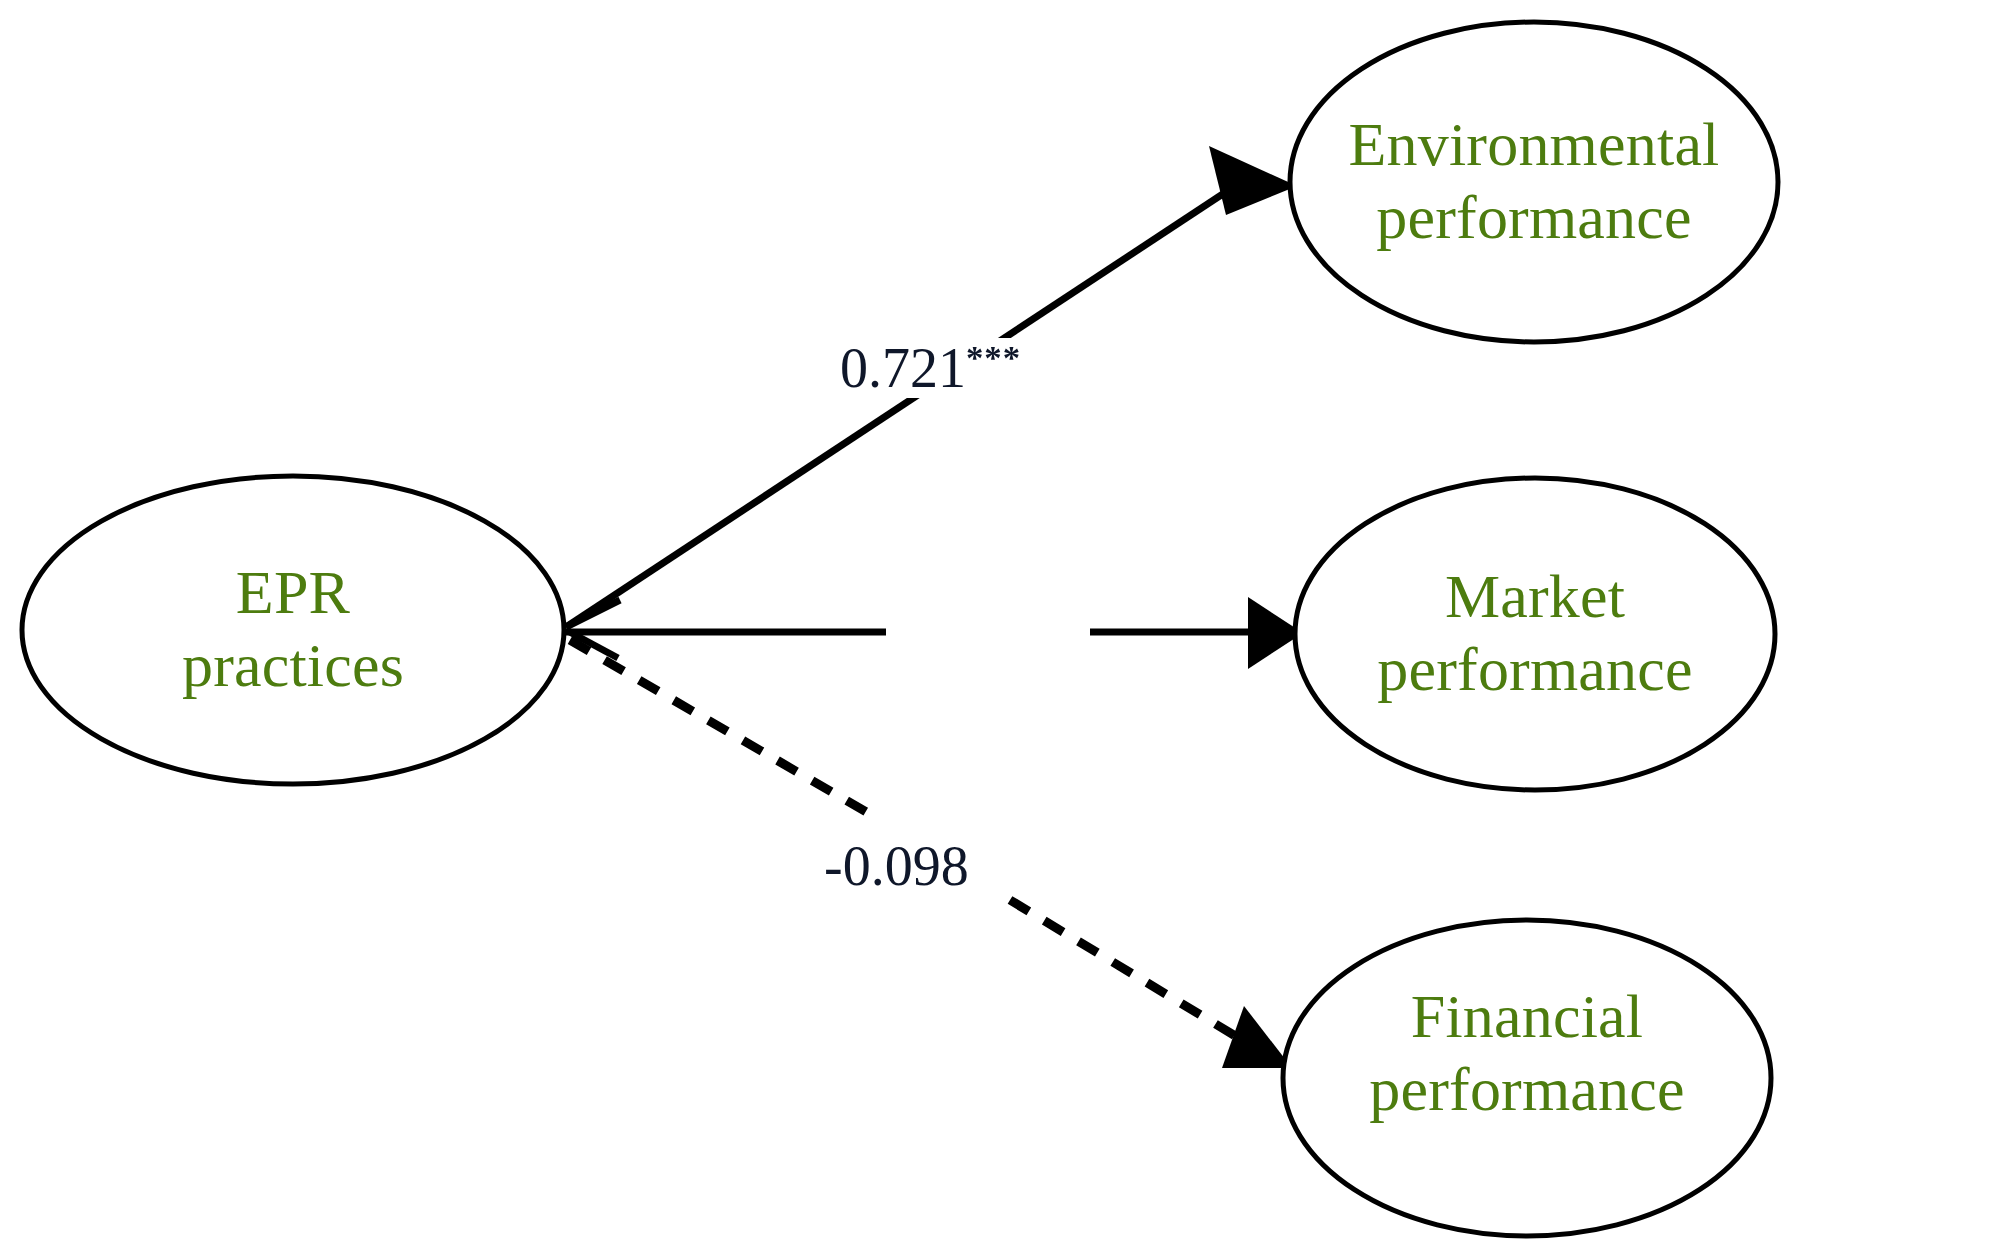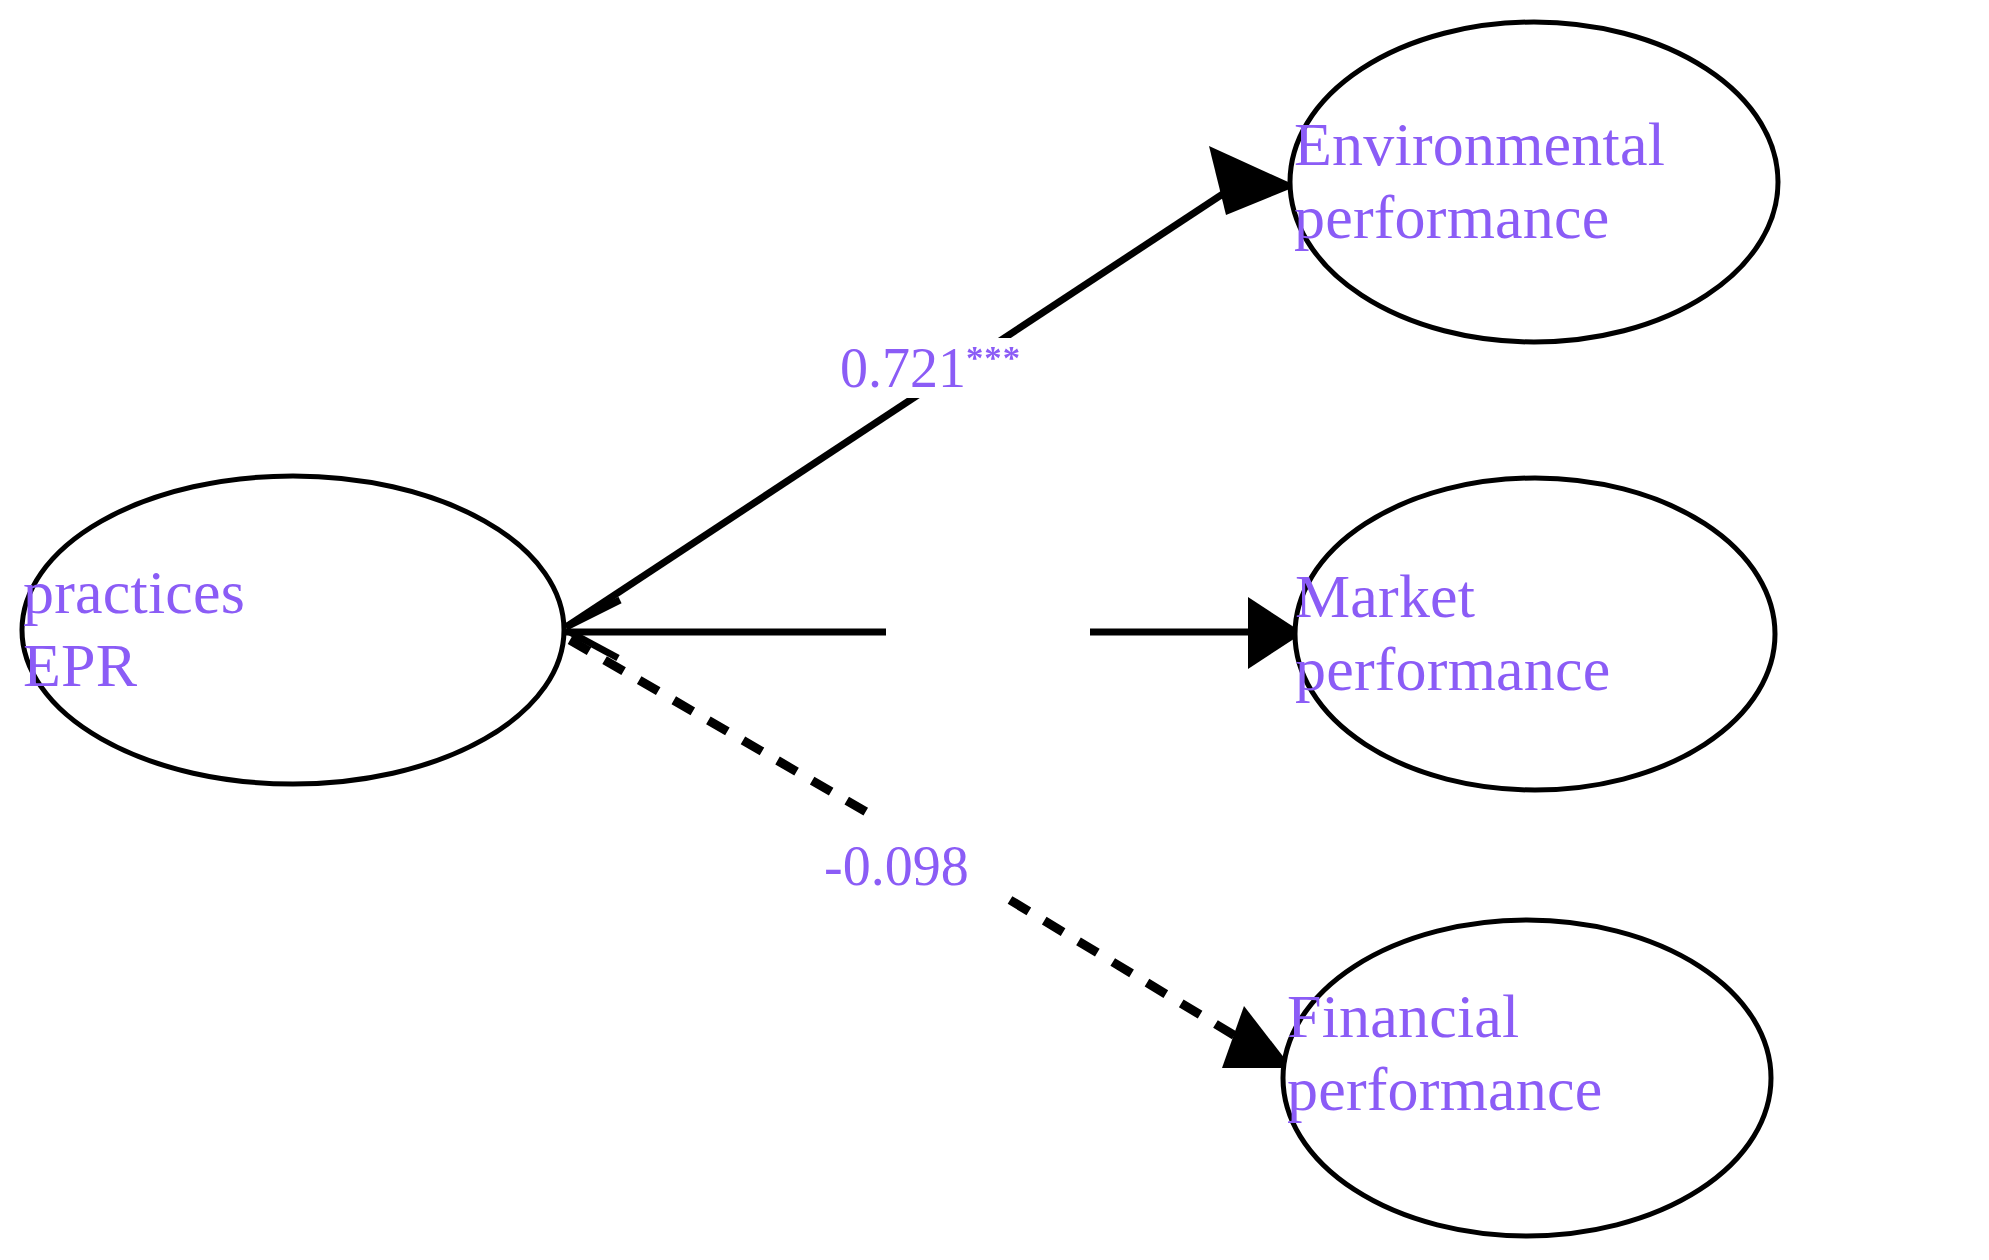--- a/index.html
+++ b/index.html
@@ -39,35 +39,35 @@
     stroke-width: 9;
     stroke-dasharray: 22 18;
     stroke-linecap: butt;
   }
   .arrow-head {
     fill: #000000;
     stroke: none;
   }
   .node-label {
     position: absolute;
-    text-align: left;
-    color: #8b5cf6;
+    text-align: center;
+    color: #4d7c0f;
     font-family: "Liberation Serif", "DejaVu Serif", serif;
     font-size: 62px;
     line-height: 1.18;
     letter-spacing: 0.2px;
     white-space: nowrap;
     pointer-events: none;
   }
   .node-label .lbl-line {
     display: block;
   }
   .edge-label {
     position: absolute;
-    color: #8b5cf6;
+    color: #0f172a;
     font-family: "Liberation Serif", "DejaVu Serif", serif;
     font-size: 56px;
     line-height: 1;
     white-space: nowrap;
     background: #ffffff;
     padding: 2px 10px;
   }
   .edge-label .stars {
     font-size: 0.62em;
     vertical-align: 0.52em;
@@ -97,22 +97,22 @@
 
     <line class="path-line" x1="566" y1="630" x2="618" y2="658"></line>
 
     <ellipse class="node-ellipse" cx="293" cy="630" rx="271" ry="154"></ellipse>
     <ellipse class="node-ellipse" cx="1534" cy="182" rx="244" ry="160"></ellipse>
     <ellipse class="node-ellipse" cx="1535" cy="634" rx="240" ry="156"></ellipse>
     <ellipse class="node-ellipse" cx="1527" cy="1078" rx="244" ry="158"></ellipse>
   </svg>
 
   <div class="node-label" style="left:23px; top:556px; width:540px;">
+    <span class="lbl-line">EPR</span>
     <span class="lbl-line">practices</span>
-    <span class="lbl-line">EPR</span>
   </div>
 
   <div class="node-label" style="left:1294px; top:108px; width:480px;">
     <span class="lbl-line">Environmental</span>
     <span class="lbl-line">performance</span>
   </div>
 
   <div class="node-label" style="left:1295px; top:560px; width:480px;">
     <span class="lbl-line">Market</span>
     <span class="lbl-line">performance</span>

